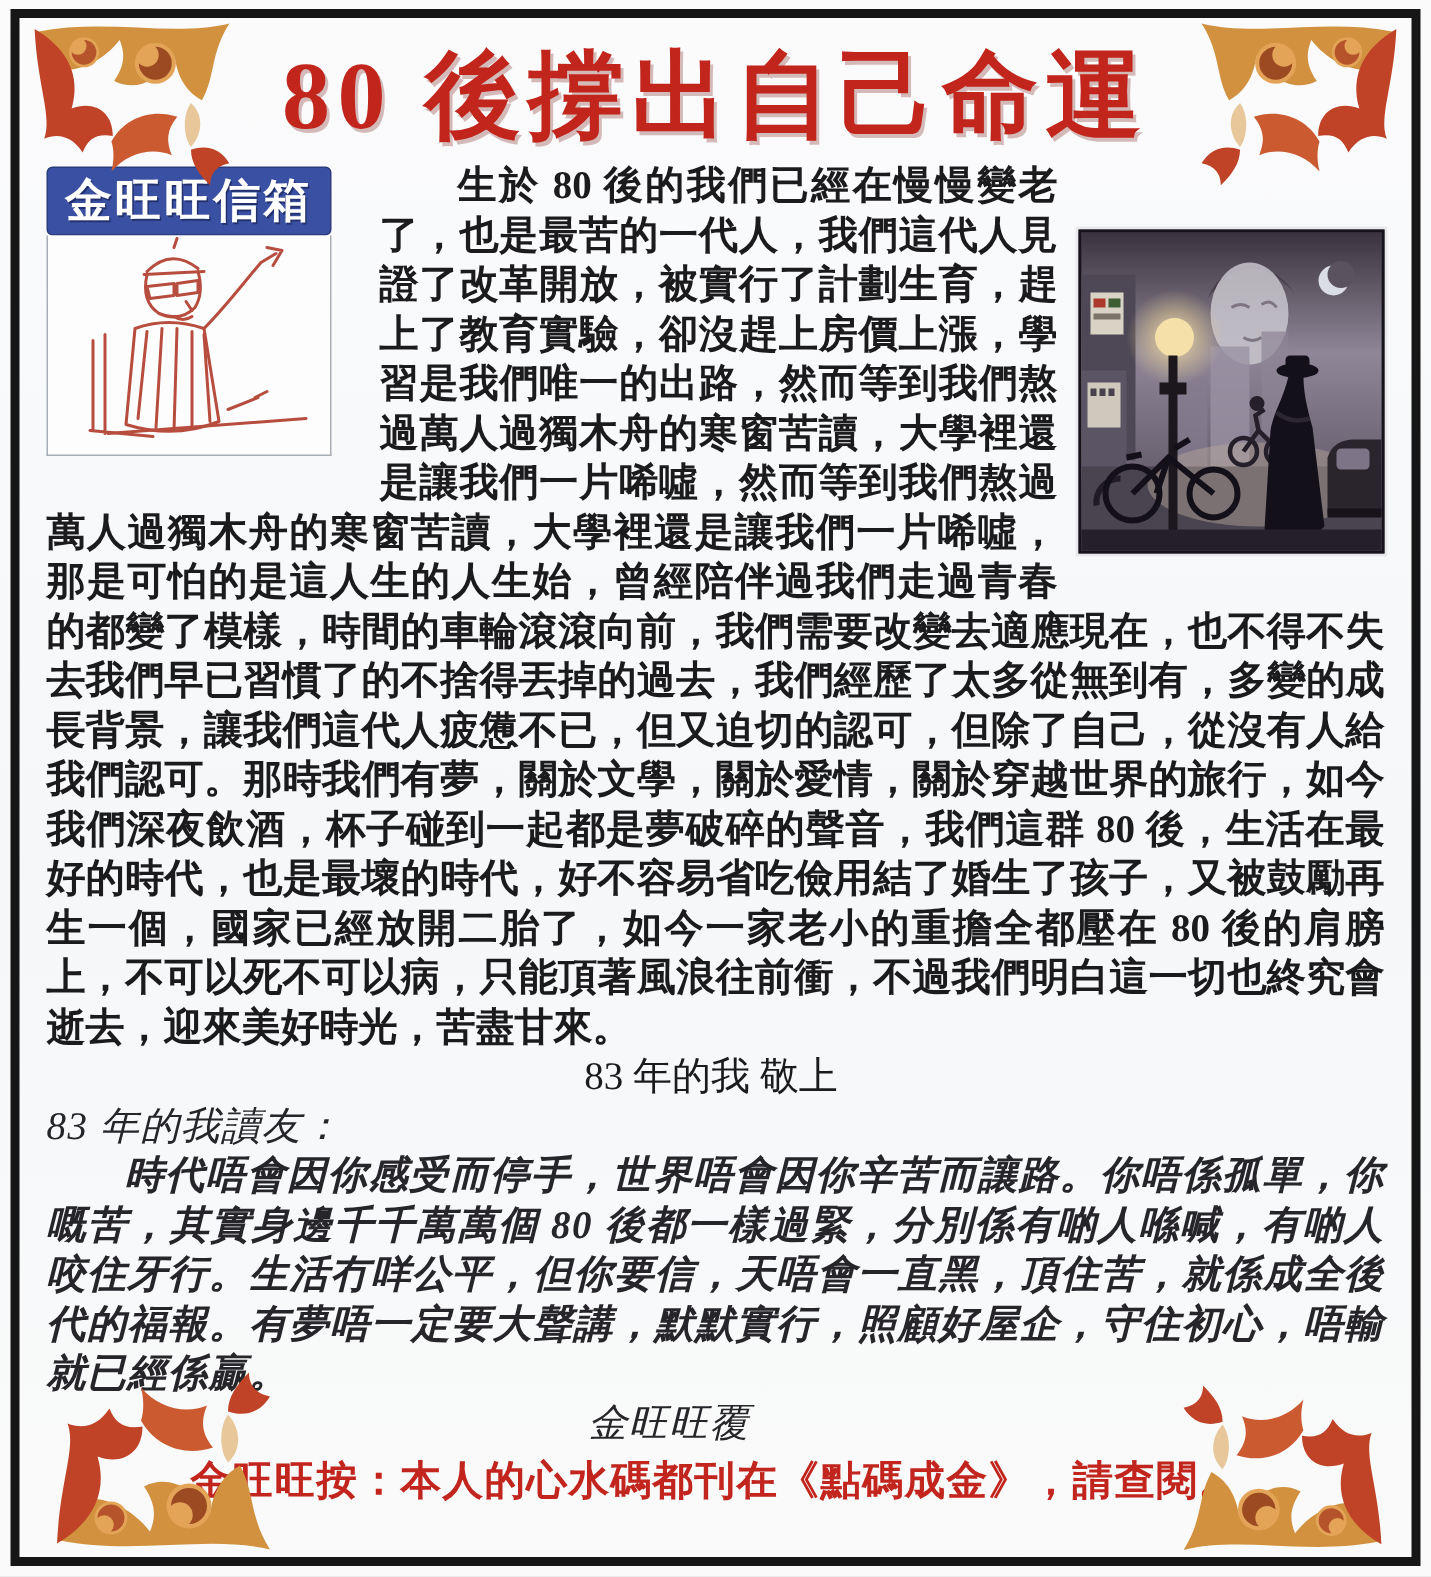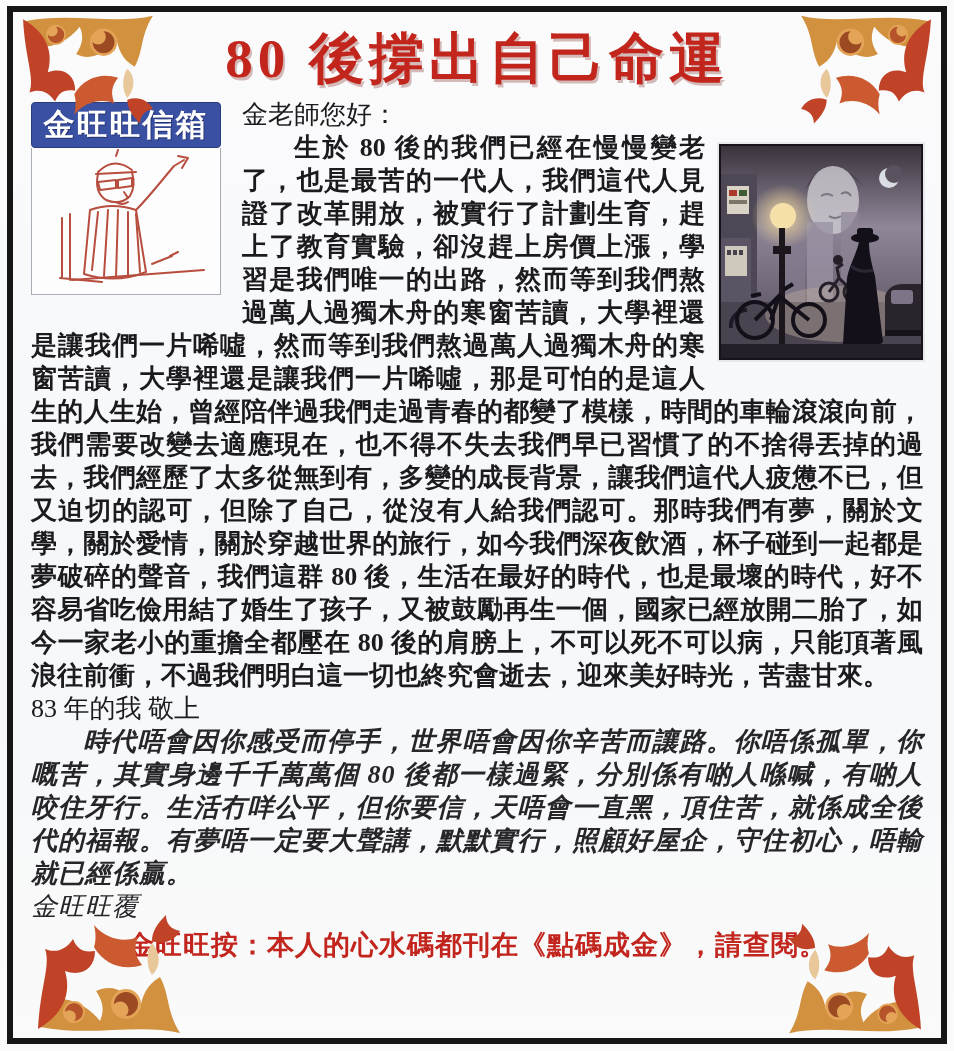--- a/index.html
+++ b/index.html
@@ -25,39 +25,39 @@
     overflow:hidden;
   }
   .orn{position:absolute;z-index:4;pointer-events:none;}
   .orn.tl{left:14px;top:12px;width:148px;height:128px;}
   .orn.tr{right:14px;top:12px;width:148px;height:128px;transform:scaleX(-1);}
   .orn.bl{left:14px;bottom:14px;width:190px;height:140px;transform:scaleY(-1);}
   .orn.br{right:14px;bottom:14px;width:170px;height:130px;transform:scale(-1,-1);}
 
   .title{
     text-align:center;
-    font-size:55px;
+    font-size:64px;
     font-weight:bold;
     letter-spacing:5px;
     color:#c1251b;
     text-shadow:2px 3px 0 rgba(110,18,10,.28);
     padding-top:18px;
     line-height:1.05;
   }
 
   .content{
     padding:10px 18px 0 18px;
     font-size:26px;
     line-height:33px;
     text-align:justify;
   }
   .logo-box{
     float:left;
     width:190px;
-    margin:4px 21px 6px 0;
+    margin:4px 32px 6px 0;
   }
   .logo-head{
     background:#3a51a3;
     border:1px solid #2b3c7c;
     border-radius:4px;
     color:#ffffff;
     font-family:"Liberation Sans","DejaVu Sans",sans-serif;
     font-weight:bold;
     font-size:31px;
     letter-spacing:2px;
@@ -77,21 +77,21 @@
     margin:46px 0 8px 14px;
     border:2px solid #17131b;
     box-shadow:0 0 0 2px #e9e9ec;
     background:#4a434e;
   }
   .photo svg{display:block;}
 
   .salutation{margin:0;}
   p.body{margin:0;text-indent:2em;font-weight:bold;}
   p.closing{margin:0;text-indent:2em;}
-  .sig{text-align:left;margin:0;}
+  .sig{text-align:center;margin:0;}
   .sig.letter-sig{padding-right:6px;}
   .sig.reply-sig{padding-right:62px;}
 
   .reply-font{
     font-style:italic;
     letter-spacing:1px;
     color:#26262a;
   }
 
   .footer{
@@ -235,23 +235,23 @@
           <g fill="none" stroke="#14101a" stroke-width="4">
             <circle cx="34" cy="174" r="18"></circle>
             <circle cx="88" cy="174" r="16"></circle>
             <path d="M34 174 L58 150 L88 174 M58 150 L50 174 M62 144 L72 138 M30 150 L40 148"></path>
             <path d="M10 182 a16 16 0 0 1 16 -18" opacity="0.8"></path>
           </g>
           <rect x="0" y="198" width="200" height="14" fill="#241f29"></rect>
         </svg>
       </div>
 
-      <div class="salutation">金老師您好：</div>
       <p class="body">生於 80 後的我們已經在慢慢變老了，也是最苦的一代人，我們這代人見證了改革開放，被實行了計劃生育，趕上了教育實驗，卻沒趕上房價上漲，學習是我們唯一的出路，然而等到我們熬過萬人過獨木舟的寒窗苦讀，大學裡還是讓我們一片唏噓，然而等到我們熬過萬人過獨木舟的寒窗苦讀，大學裡還是讓我們一片唏噓，那是可怕的是這人生的人生始，曾經陪伴過我們走過青春的都變了模樣，時間的車輪滾滾向前，我們需要改變去適應現在，也不得不失去我們早已習慣了的不捨得丟掉的過去，我們經歷了太多從無到有，多變的成長背景，讓我們這代人疲憊不已，但又迫切的認可，但除了自己，從沒有人給我們認可。那時我們有夢，關於文學，關於愛情，關於穿越世界的旅行，如今我們深夜飲酒，杯子碰到一起都是夢破碎的聲音，我們這群 80 後，生活在最好的時代，也是最壞的時代，好不容易省吃儉用結了婚生了孩子，又被鼓勵再生一個，國家已經放開二胎了，如今一家老小的重擔全都壓在 80 後的肩膀上，不可以死不可以病，只能頂著風浪往前衝，不過我們明白這一切也終究會逝去，迎來美好時光，苦盡甘來。</p>
       <div class="sig letter-sig">83 年的我 敬上</div>
 
+      <div class="salutation reply-font">83 年的我讀友：</div>
       <p class="body reply-font">時代唔會因你感受而停手，世界唔會因你辛苦而讓路。你唔係孤單，你嘅苦，其實身邊千千萬萬個 80 後都一樣過緊，分別係有啲人喺喊，有啲人咬住牙行。生活冇咩公平，但你要信，天唔會一直黑，頂住苦，就係成全後代的福報。有夢唔一定要大聲講，默默實行，照顧好屋企，守住初心，唔輸就已經係贏。</p>
       <div class="sig reply-sig reply-font">金旺旺覆</div>
 
       <div class="footer">金旺旺按：本人的心水碼都刊在《點碼成金》，請查閱。</div>
     </div>
   </div>
 </div>
 
 </body></html>

